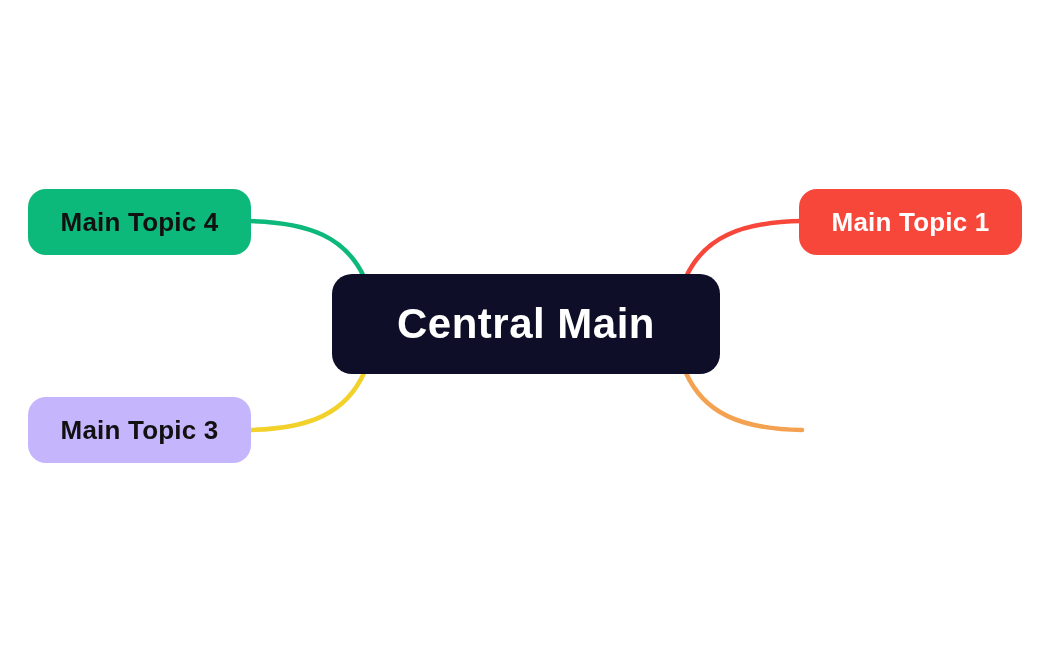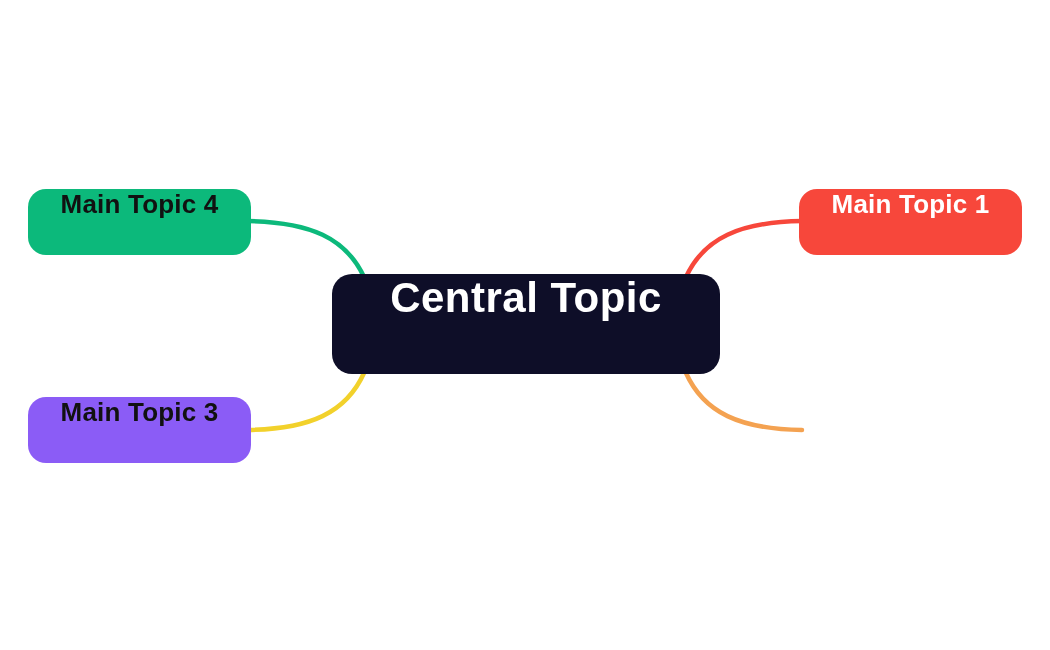--- a/index.html
+++ b/index.html
@@ -21,20 +21,21 @@
   }
   .connector-layer path {
     fill: none;
     stroke-width: 4.5;
     stroke-linecap: round;
   }
   .node {
     position: absolute;
     z-index: 2;
     display: flex;
+    align-items: center;
     justify-content: center;
     text-align: center;
     cursor: pointer;
     user-select: none;
   }
   .node-central {
     left: 332px; top: 274px;
     width: 388px; height: 100px;
     border-radius: 20px;
     font-size: 42px;
@@ -67,21 +68,21 @@
 
   <div class="node node-topic pos-top-left" style="background: rgb(12, 185, 123); color: rgb(17, 17, 17);">
     <span>Main Topic 4</span>
   </div>
 
   <div class="node node-topic pos-top-right" style="background: rgb(247, 71, 59); color: rgb(255, 255, 255);">
     <span>Main Topic 1</span>
   </div>
 
   <div class="node node-central" style="background: rgb(14, 14, 40); color: rgb(255, 255, 255);">
-    <span>Central Topic</span>
+    <span>Central Main</span>
   </div>
 
-  <div class="node node-topic pos-bottom-left" style="background: #8b5cf6; color: rgb(17, 17, 17);">
+  <div class="node node-topic pos-bottom-left" style="background: #c4b5fd; color: rgb(17, 17, 17);">
     <span>Main Topic 3</span>
   </div>
 
 
 </div>
 
 </body></html>

